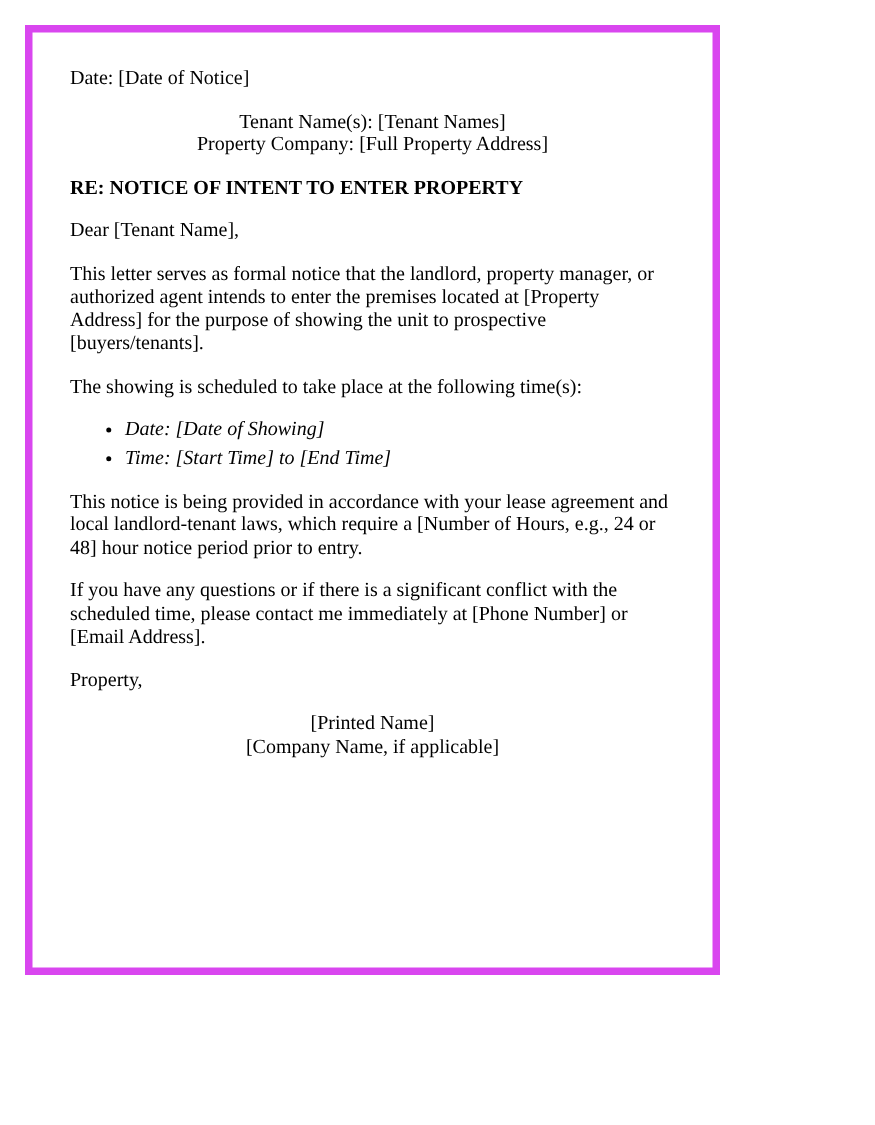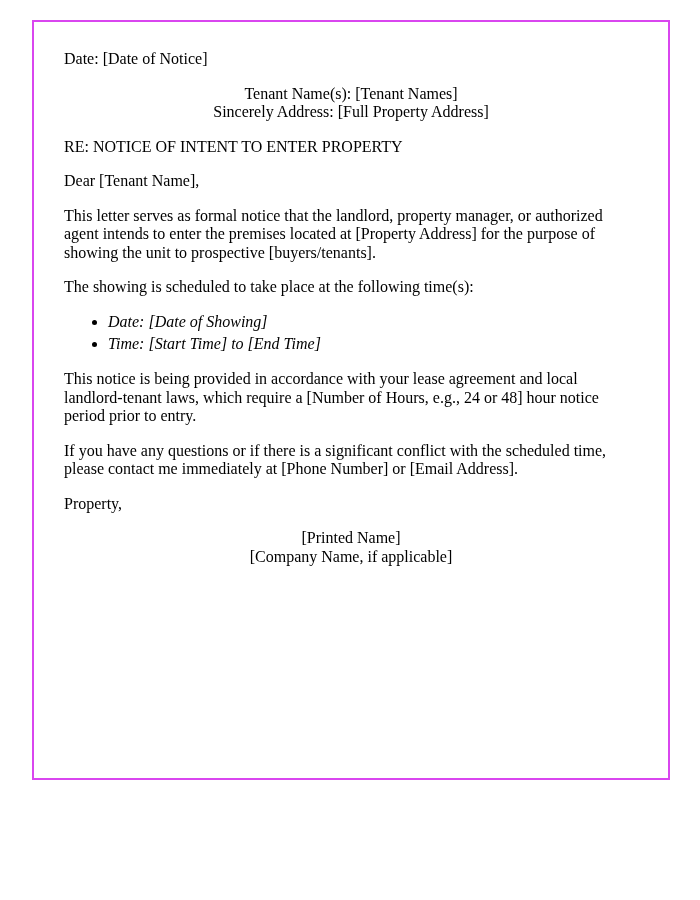--- a/index.html
+++ b/index.html
@@ -15,52 +15,52 @@
     width: 700px;
     height: 900px;
     background: #ffffff;
     font-family: "Liberation Serif", "DejaVu Serif", serif;
     font-size: 16px;
     line-height: 1.16;
     color: #000000;
   }
   .sheet {
     position: absolute;
-    left: 32px;
+    left: 20px;
     top: 20px;
-    width: 638px;
+    width: 556px;
     height: 760px;
     box-sizing: border-box;
-    border: 2px solid #d946ef;
+    border: 6px solid #d946ef;
     background: #ffffff;
     padding: 28px 30px 30px 30px;
   }
   .sheet > :first-child { margin-top: 0; }
   p { margin: 16px 0; }
   .line-block { margin: 16px 0; }
   .line-block div { margin: 0; text-align: center; }
-  .subject { font-weight: normal; }
+  .subject { font-weight: bold; }
   ul.schedule-list {
     margin: 16px 0;
     padding-left: 40px;
     list-style-type: disc;
   }
   ul.schedule-list li { margin: 4px; font-style: italic; }
 </style>
 </head>
 <body>
 
 <div class="canvas">
   <div class="sheet">
 
     <p>Date: [Date of Notice]</p>
 
     <div class="line-block">
       <div>Tenant Name(s): [Tenant Names]</div>
-      <div>Sincerely Address: [Full Property Address]</div>
+      <div>Property Company: [Full Property Address]</div>
     </div>
 
     <p class="subject">RE: NOTICE OF INTENT TO ENTER PROPERTY</p>
 
     <p>Dear [Tenant Name],</p>
 
     <p>This letter serves as formal notice that the landlord, property manager, or authorized agent intends to enter the premises located at [Property Address] for the purpose of showing the unit to prospective [buyers/tenants].</p>
 
     <p>The showing is scheduled to take place at the following time(s):</p>
 

